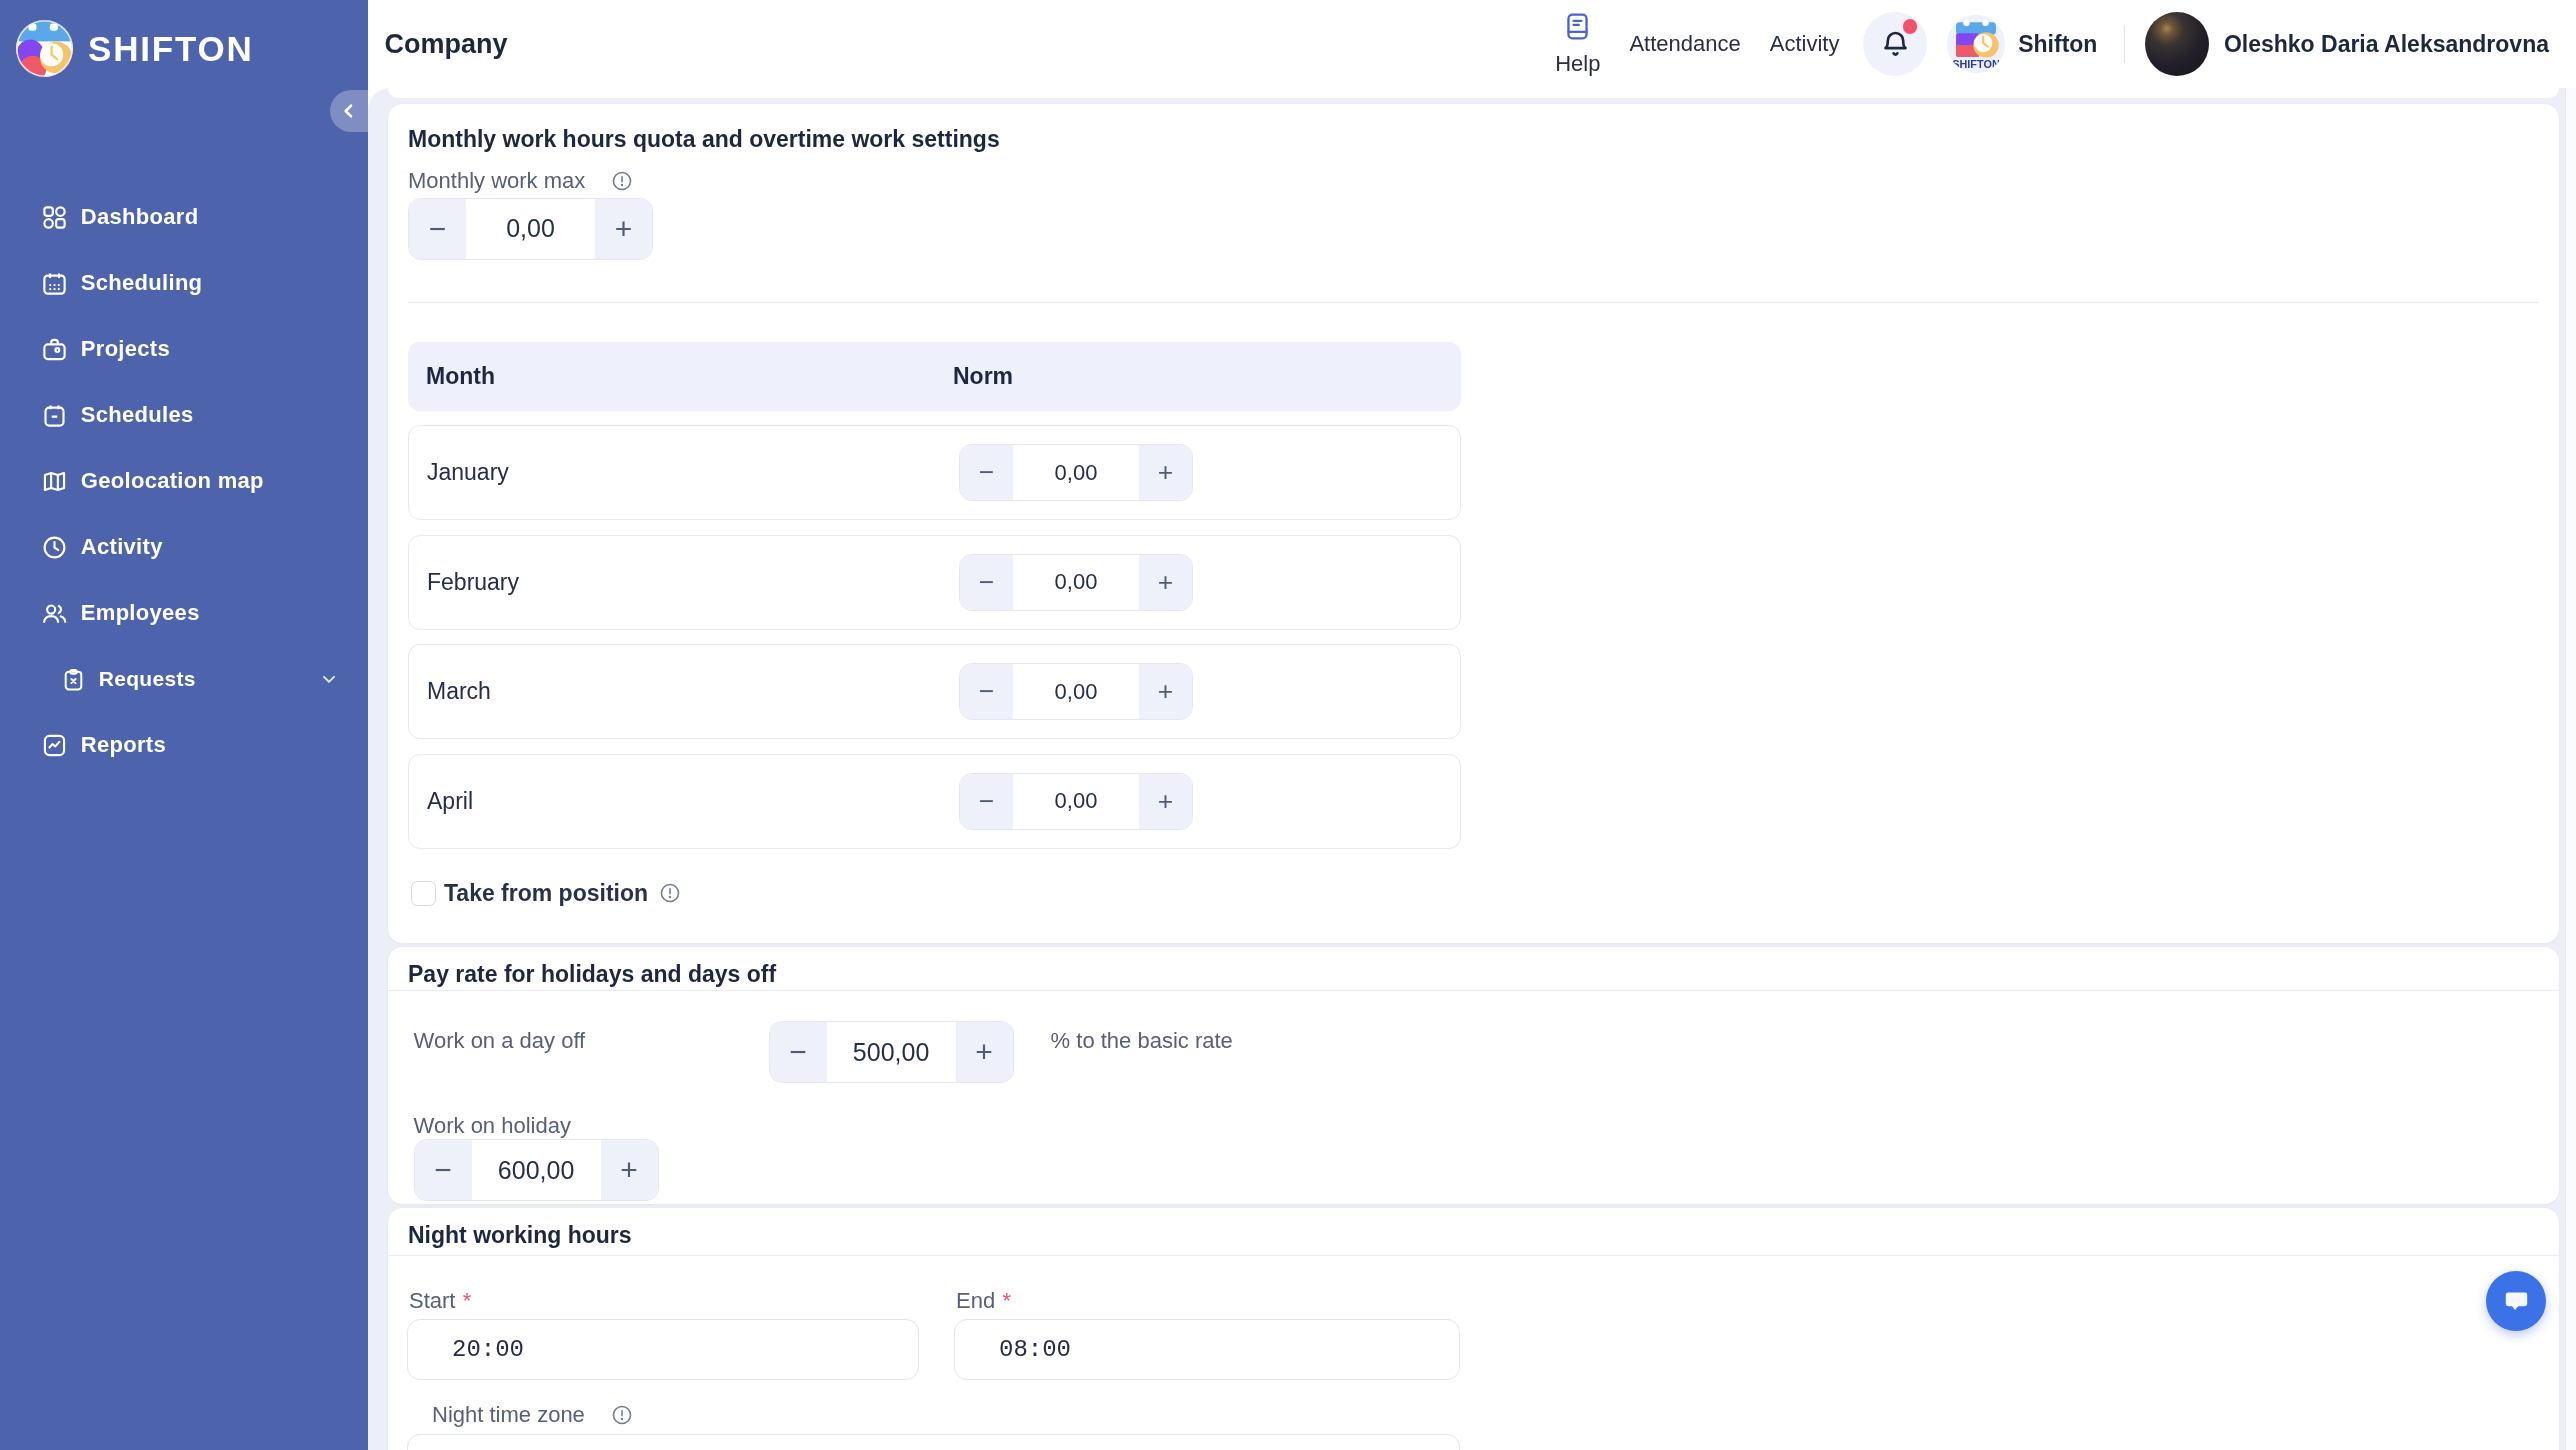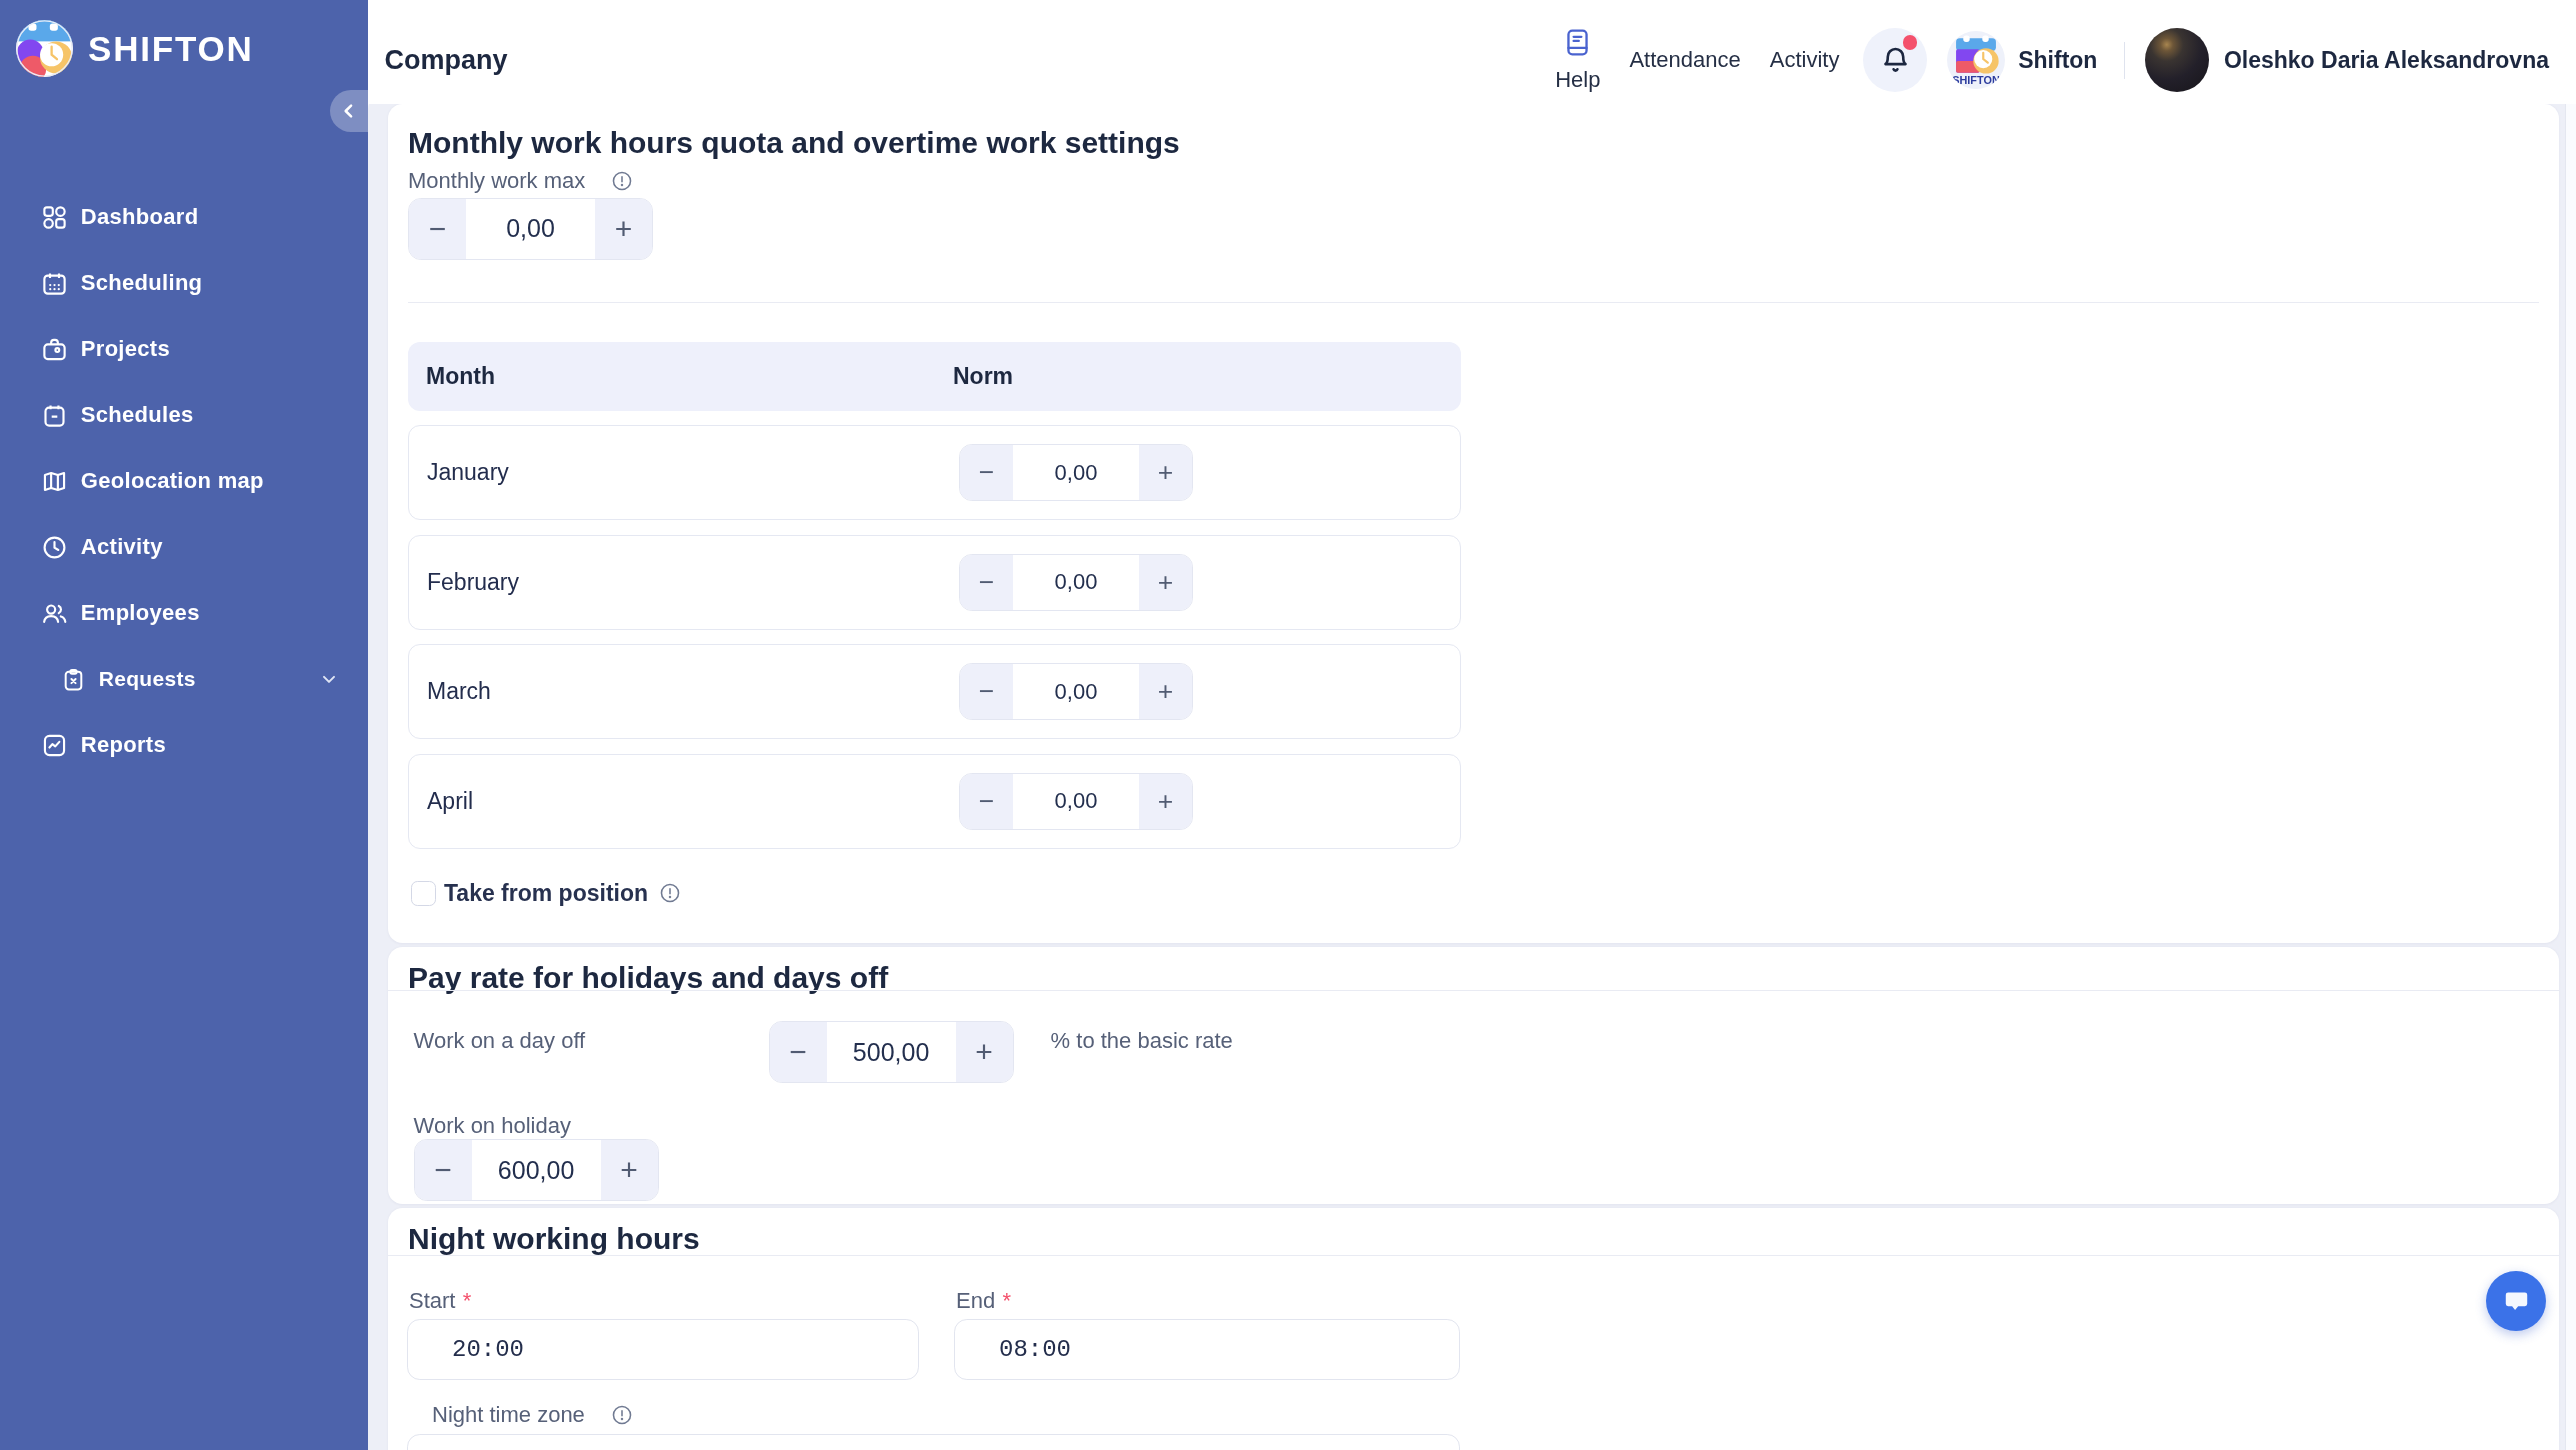--- a/index.html
+++ b/index.html
@@ -18,21 +18,21 @@
   .nav-item { height:66px; display:flex; align-items:center; gap:12.8px; padding-left:33px; cursor:pointer; position:relative;margin-left:8px; }
   .nav-item .ic { width:27px; height:27px; flex:0 0 27px; }
   .nav-item .lbl { color:#fff; font-size:22px; font-weight:600; letter-spacing:0.3px; }
   .nav-item.sub { padding-left:53px; }
   .nav-item.sub .ic { width:25px; height:25px; flex:0 0 25px; }
   .nav-item.sub .lbl { font-size:21px; }
   .nav-item .chev { position:absolute; right:29px; width:20px; height:20px; }
 
   
   .main { position:absolute; left:368px; top:0; width:2208px; height:1451px; background:#fff; }
-  .header { position:absolute; left:0; top:16px; width:100%; height:88px; background:#fff; display:flex; align-items:center; z-index:3; }
+  .header { position:absolute; left:0; top:0; width:100%; height:88px; background:#fff; display:flex; align-items:center; z-index:3; }
   .page-title { margin-left:16.4px; font-size:27px; font-weight:700; color:#1d2840; }
   .header-right { position:absolute; right:27px; top:0; height:88px; display:flex; align-items:center; }
   .hnav { display:flex; align-items:center; gap:9px; cursor:pointer; color:#252f45; font-size:22px; font-weight:500;flex-direction:column; }
   .hnav + .hnav { margin-left:29px; }
   .bell-wrap { position:relative; margin-left:24px; width:64px; height:64px; border-radius:50%; background:#eff2fb; display:flex; align-items:center; justify-content:center; cursor:pointer; }
   .bell-badge { position:absolute; top:7.3px; right:10px; width:14.6px; height:14.6px; border-radius:50%; }
   .ws-logo { margin-left:20px; width:58px; height:58px; cursor:pointer; }
   .ws-name { margin-left:12.8px; font-size:23px; font-weight:700; color:#1d2840; cursor:pointer; }
   .h-divider { margin-left:27px; width:0.9px; height:37px; background:#dfe3ee; }
   .avatar { margin-left:20px; width:64px; height:64px; border-radius:50%; cursor:pointer;
@@ -40,21 +40,21 @@
   .user-name { margin-left:14.6px; font-size:23px; font-weight:700; color:#1d2840; cursor:pointer; }
 
   
   .content { position:absolute; left:0; top:88px; width:2208px; height:1363px; background:#edeff7; border-top-left-radius:22px; overflow:hidden; }
   .scroll-gutter { position:absolute; right:0; top:0; width:11px; height:100%; background:#fafbfe; border-left:0.9px solid #e4e7f0; }
   .sliver { position:absolute; left:20px; top:0; width:2171px; height:10px; background:#fff; border-radius:0 0 11px 11px; }
   .card { position:absolute; left:20px; width:2171px; background:#fff; border-radius:14.6px; box-shadow:0 0.9px 2.7px rgba(30,40,90,0.05); }
   .card-monthly { top:15.5px; height:839px; }
   .card-pay { top:859px; height:257px; }
   .card-night { top:1120px; height:393px; }
-  .card-title { position:absolute; left:20px; font-size:30px; font-weight:700; color:#1d2840; }
+  .card-title { position:absolute; left:20px; font-size:23px; font-weight:700; color:#1d2840; }
   .divider { position:absolute; height:0.9px; background:#e9ebf3; }
   .field-label { font-size:22px; color:#566078; display:flex; align-items:center; gap:26px; }
   .info-ic { width:22px; height:22px; cursor:pointer; }
 
   
   .stepper { display:flex; border:0.9px solid #e3e6f1; border-radius:12.8px; overflow:hidden; background:#fff; }
   .st-btn { width:57px; border:none; background:#eef0fa; color:#515b72; font-size:30px; font-weight:300; cursor:pointer; display:flex; align-items:center; justify-content:center; font-family:inherit; }
   .st-val { flex:1; display:flex; align-items:center; justify-content:center; font-size:25px; color:#232f4e; }
   .stepper-lg { width:245px; height:62px; }
   .stepper-sm { width:234px; height:57px; }

